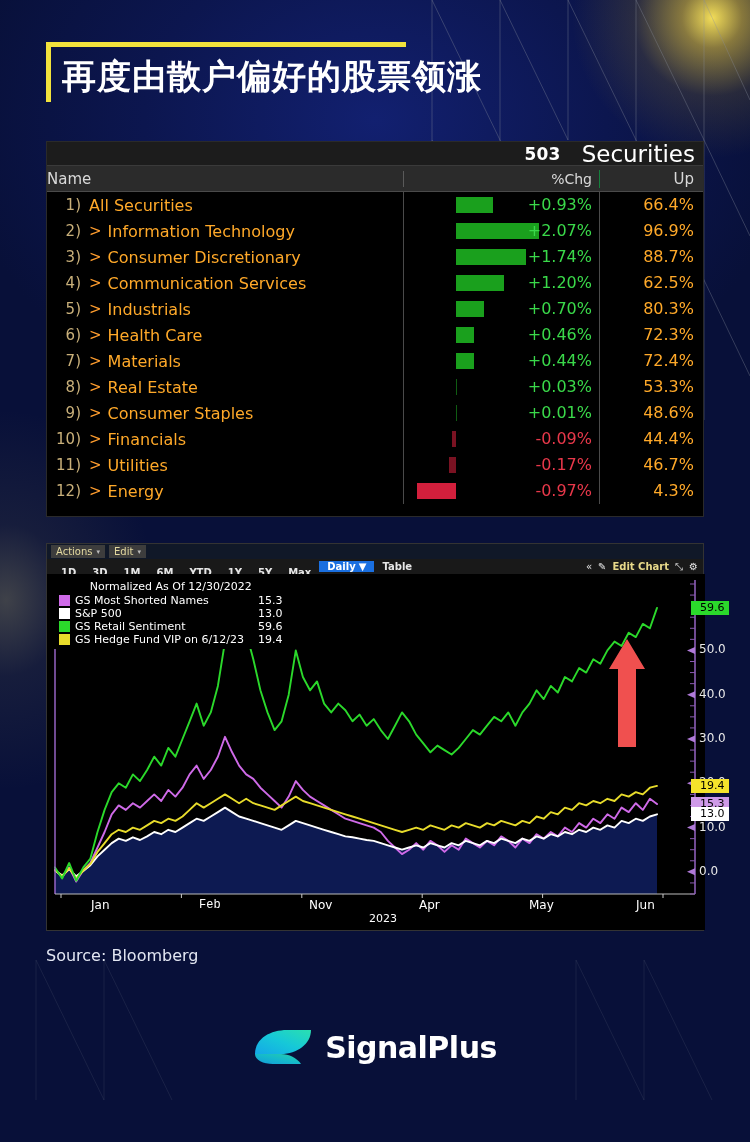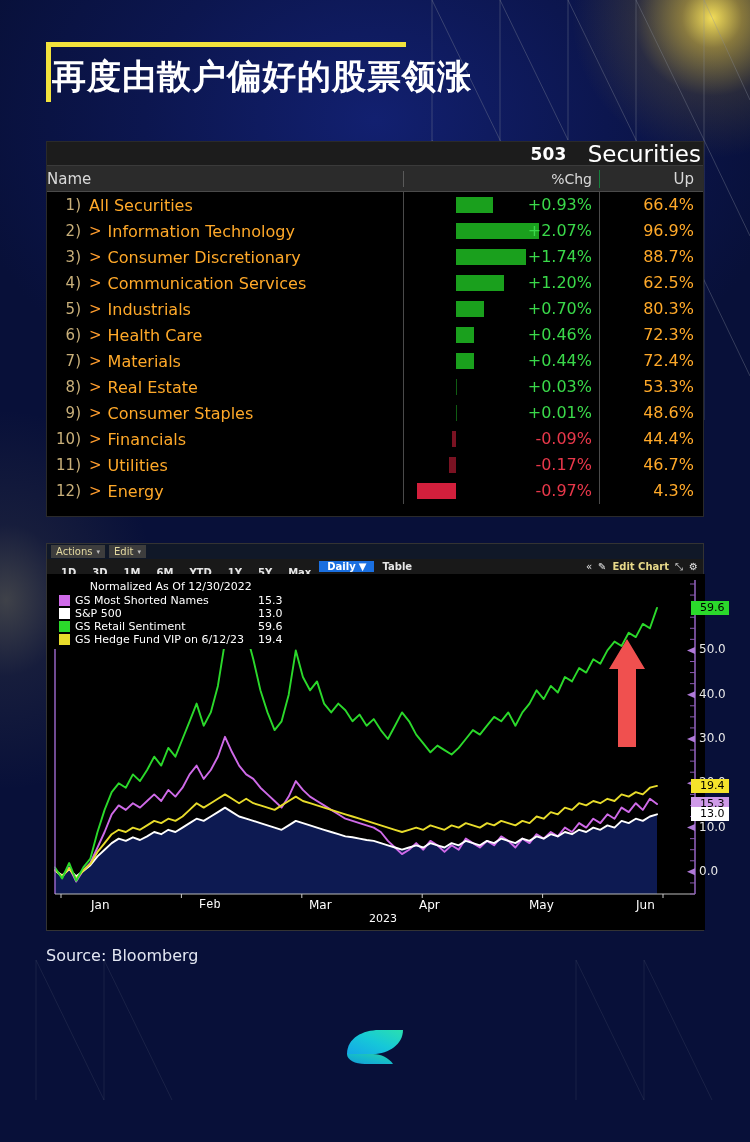--- a/index.html
+++ b/index.html
@@ -25,37 +25,37 @@
   .title-wrap { position: absolute; left: 46px; top: 42px; }
   .title-bracket-top {
     position: absolute; left: 0; top: 0; width: 360px; height: 5px;
     background: #f2e23c;
   }
   .title-bracket-left {
     position: absolute; left: 0; top: 0; width: 5px; height: 60px;
     background: #f2e23c;
   }
   .title-text {
-    padding-left: 6px; padding-top: 12px;
+    padding-left: 16px; padding-top: 12px;
     font-size: 34px; font-weight: 700; color: #ffffff;
     letter-spacing: 1px; white-space: nowrap;
     font-family: "DejaVu Sans", "Liberation Sans", sans-serif;
   }
 
   
   .table-panel {
     position: absolute; left: 46px; top: 141px;
     width: 658px; height: 376px;
     background: #000000;
     border: 1px solid #2a2a2a;
   }
   .tbl-topbar {
     height: 24px; background: #1c1c1c;
     display: flex; align-items: center; justify-content: flex-end;
-    padding-right: 2px;
+    padding-right: 8px;
     border-bottom: 1px solid #3a3a3a;
   }
   .tbl-topbar .cnt { color: #ffffff; font-size: 17px; font-weight: 700;
      font-family: "DejaVu Sans", sans-serif; letter-spacing: .2px; }
   .tbl-topbar .lbl { color: #ffffff; font-size: 23px; font-weight: 400;
      font-family: "DejaVu Sans", sans-serif; margin-left: 21px; }
 
   .tbl-head {
     height: 26px; background: #2b2b2b; display: flex; align-items: center;
     border-bottom: 1px solid #4a4a4a;
@@ -454,21 +454,21 @@
         </div>
       <div id="axis-tags">
           <div class="axis-tag" style="left: 644px; top: 26.9143px; background: rgb(43, 217, 43); color: rgb(0, 0, 0);">59.6</div>
           <div class="axis-tag" style="left: 644px; top: 204.943px; background: rgb(245, 227, 43); color: rgb(0, 0, 0);">19.4</div>
           <div class="axis-tag" style="left: 644px; top: 223.1px; background: rgb(207, 154, 232); color: rgb(0, 0, 0);">15.3</div>
           <div class="axis-tag" style="left: 644px; top: 233.286px; background: rgb(255, 255, 255); color: rgb(0, 0, 0);">13.0</div>
         </div>
       <div id="x-labels">
           <div class="xlab" style="left: 44px; top: 324px;">Jan</div>
           <div class="xlab" style="left: 152px; top: 324px; font-family: Liberation Mono, monospace;">Feb</div>
-          <div class="xlab" style="left: 262px; top: 324px;">Mar</div>
+          <div class="xlab" style="left: 262px; top: 324px;">Nov</div>
           <div class="xlab" style="left: 372px; top: 324px;">Apr</div>
           <div class="xlab" style="left: 482px; top: 324px;">May</div>
           <div class="xlab" style="left: 589px; top: 324px;">Jun</div>
         </div>
       <div class="xlab" style="left:322px;top:338px;font-size:11px;">2023</div>
     </div>
   </div>
 
   <div class="source">Source: Bloomberg</div>
 
@@ -477,15 +477,16 @@
       <defs>
         <linearGradient id="spg" x1="0" y1="1" x2="1" y2="0">
           <stop offset="0%" stop-color="#14a7e8"></stop>
           <stop offset="50%" stop-color="#16c8d8"></stop>
           <stop offset="100%" stop-color="#2ae0b0"></stop>
         </linearGradient>
       </defs>
       <path d="M2 30 C2 14 18 6 34 6 L58 6 C58 20 44 30 28 30 L2 30 Z" fill="url(#spg)"></path>
       <path d="M2 30 L28 30 C36 30 44 34 48 40 L20 40 C10 40 2 36 2 30 Z" fill="url(#spg)" opacity="0.92"></path>
     </svg>
+    <div class="logo-text">SignalPlus</div>
   </div>
 
 </div>
 
 </body></html>

